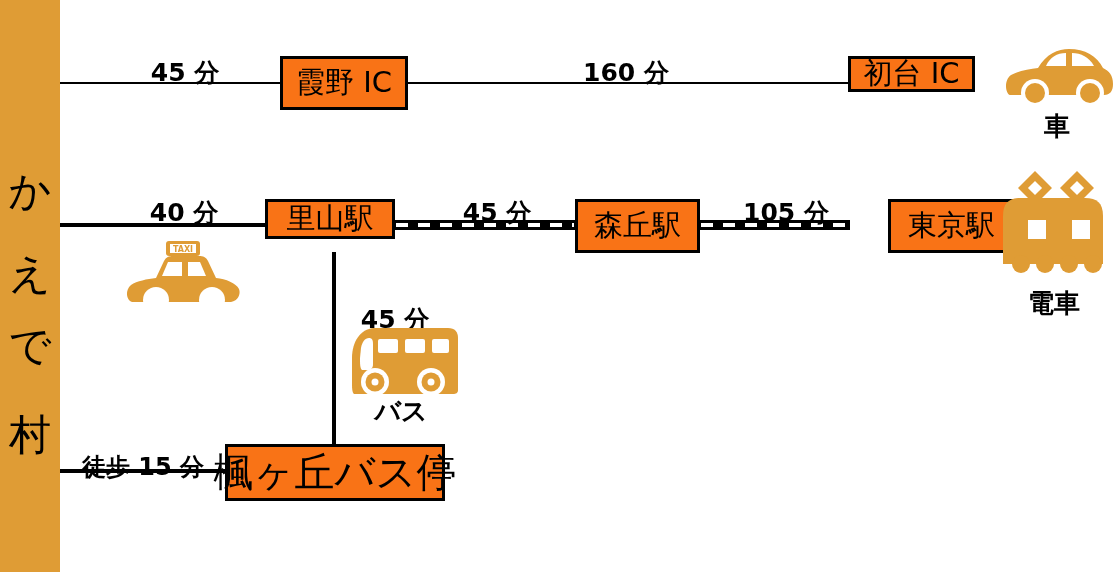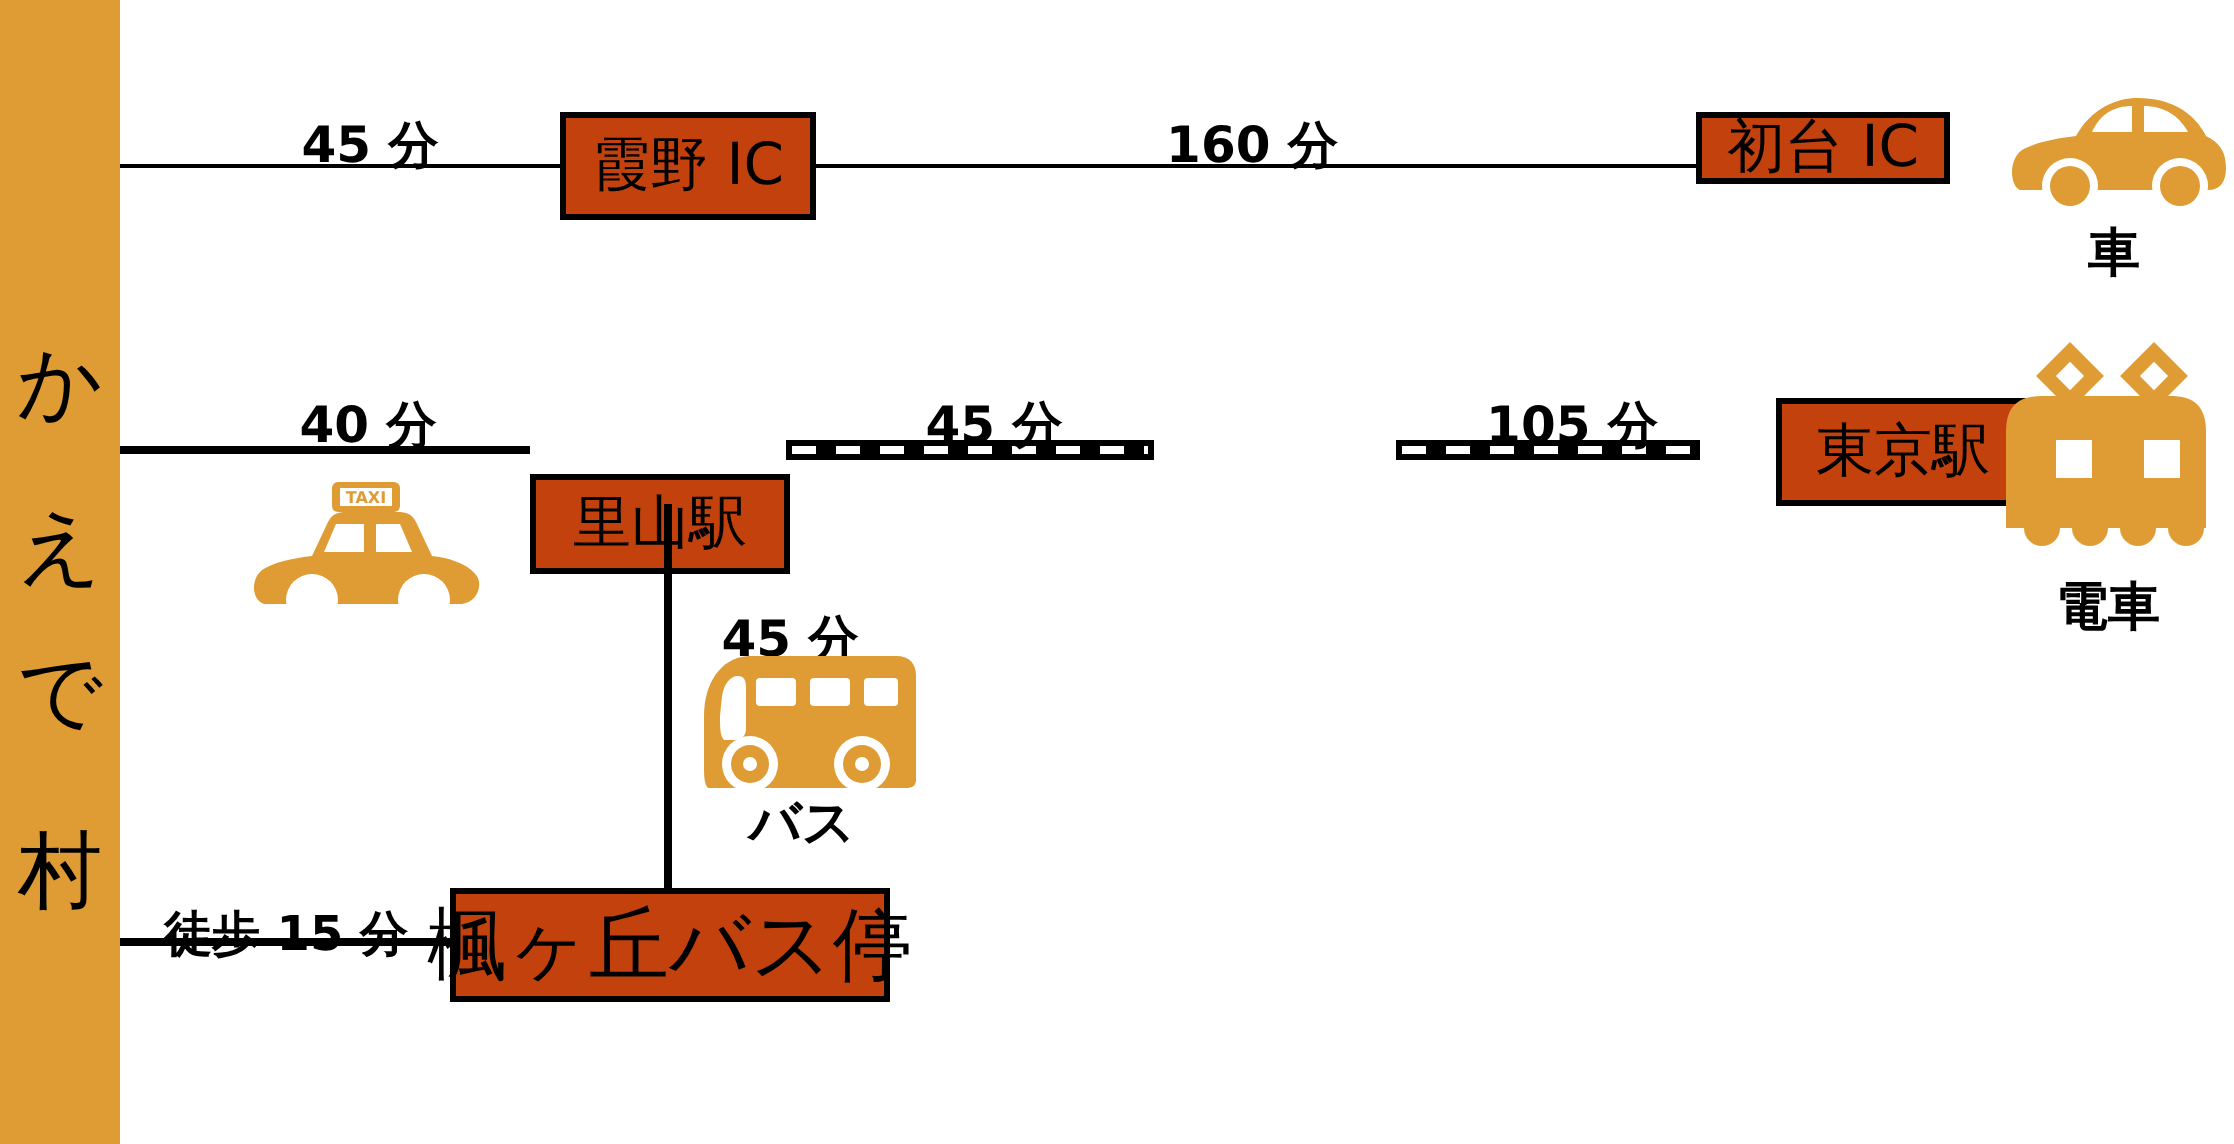--- a/index.html
+++ b/index.html
@@ -23,21 +23,21 @@
   }
   .line-h{position:absolute;background:#000;}
   .line-v{position:absolute;background:#000;}
   .rail{position:absolute;height:10px;background:#000;}
   .rail .dashes{
     position:absolute;left:3px;right:3px;top:3px;height:4px;
     background:repeating-linear-gradient(90deg,#fff 0 12px,transparent 12px 22px);
   }
   .node-box{
     position:absolute;
-    background:#c2410c;border:3px solid #000;
+    background:#f97316;border:3px solid #000;
     display:flex;align-items:center;justify-content:center;
     font-size:29px;font-weight:500;white-space:nowrap;
     box-sizing:border-box;
   }
   .duration{
     position:absolute;transform:translateX(-50%);
     font-size:25px;font-weight:bold;white-space:nowrap;margin-top:12px;
   }
   .caption{
     position:absolute;transform:translateX(-50%);
@@ -66,26 +66,27 @@
     <path fill="#fff" d="M70,9 L70,22 L92,22 C87,13 79,9 70,9 Z"></path>
     <circle cx="33" cy="49" r="14" fill="#fff"></circle>
       <circle cx="33" cy="49" r="10" fill="#DF9C35"></circle>
     <circle cx="88" cy="49" r="14" fill="#fff"></circle>
       <circle cx="88" cy="49" r="10" fill="#DF9C35"></circle>
   </svg>
   <div class="caption" style="left:1057px;top:109px;">車</div>
 
   <div class="line-h" style="left:60px;top:223px;width:205px;height:4px;"></div>
   <div class="duration" style="left:184px;top:184px;">40 分</div>
-  <div class="node-box" style="left:265px;top:199px;width:130px;height:50px;margin-top:38px;">里山駅</div>
+  <div class="node-box" style="left:265px;top:199px;width:130px;height:40px;">里山駅</div>
 
   <div class="rail" style="left:393px;top:220px;width:184px;">
       <div class="dashes"></div>
     </div>
   <div class="duration" style="left:497px;top:184px;">45 分</div>
+  <div class="node-box" style="left:575px;top:199px;width:125px;height:54px;">森丘駅</div>
 
   <div class="rail" style="left:698px;top:220px;width:152px;">
       <div class="dashes"></div>
     </div>
   <div class="duration" style="left:786px;top:184px;">105 分</div>
   <div class="node-box" style="left:888px;top:199px;width:127px;height:54px;">東京駅</div>
 
   <svg class="icon" style="left:1001px;top:170px;" width="104" height="112" viewBox="0 0 104 112">
     <g transform="translate(34,18) rotate(45)">
       <rect x="-12" y="-12" width="24" height="24" fill="#DF9C35"></rect>

